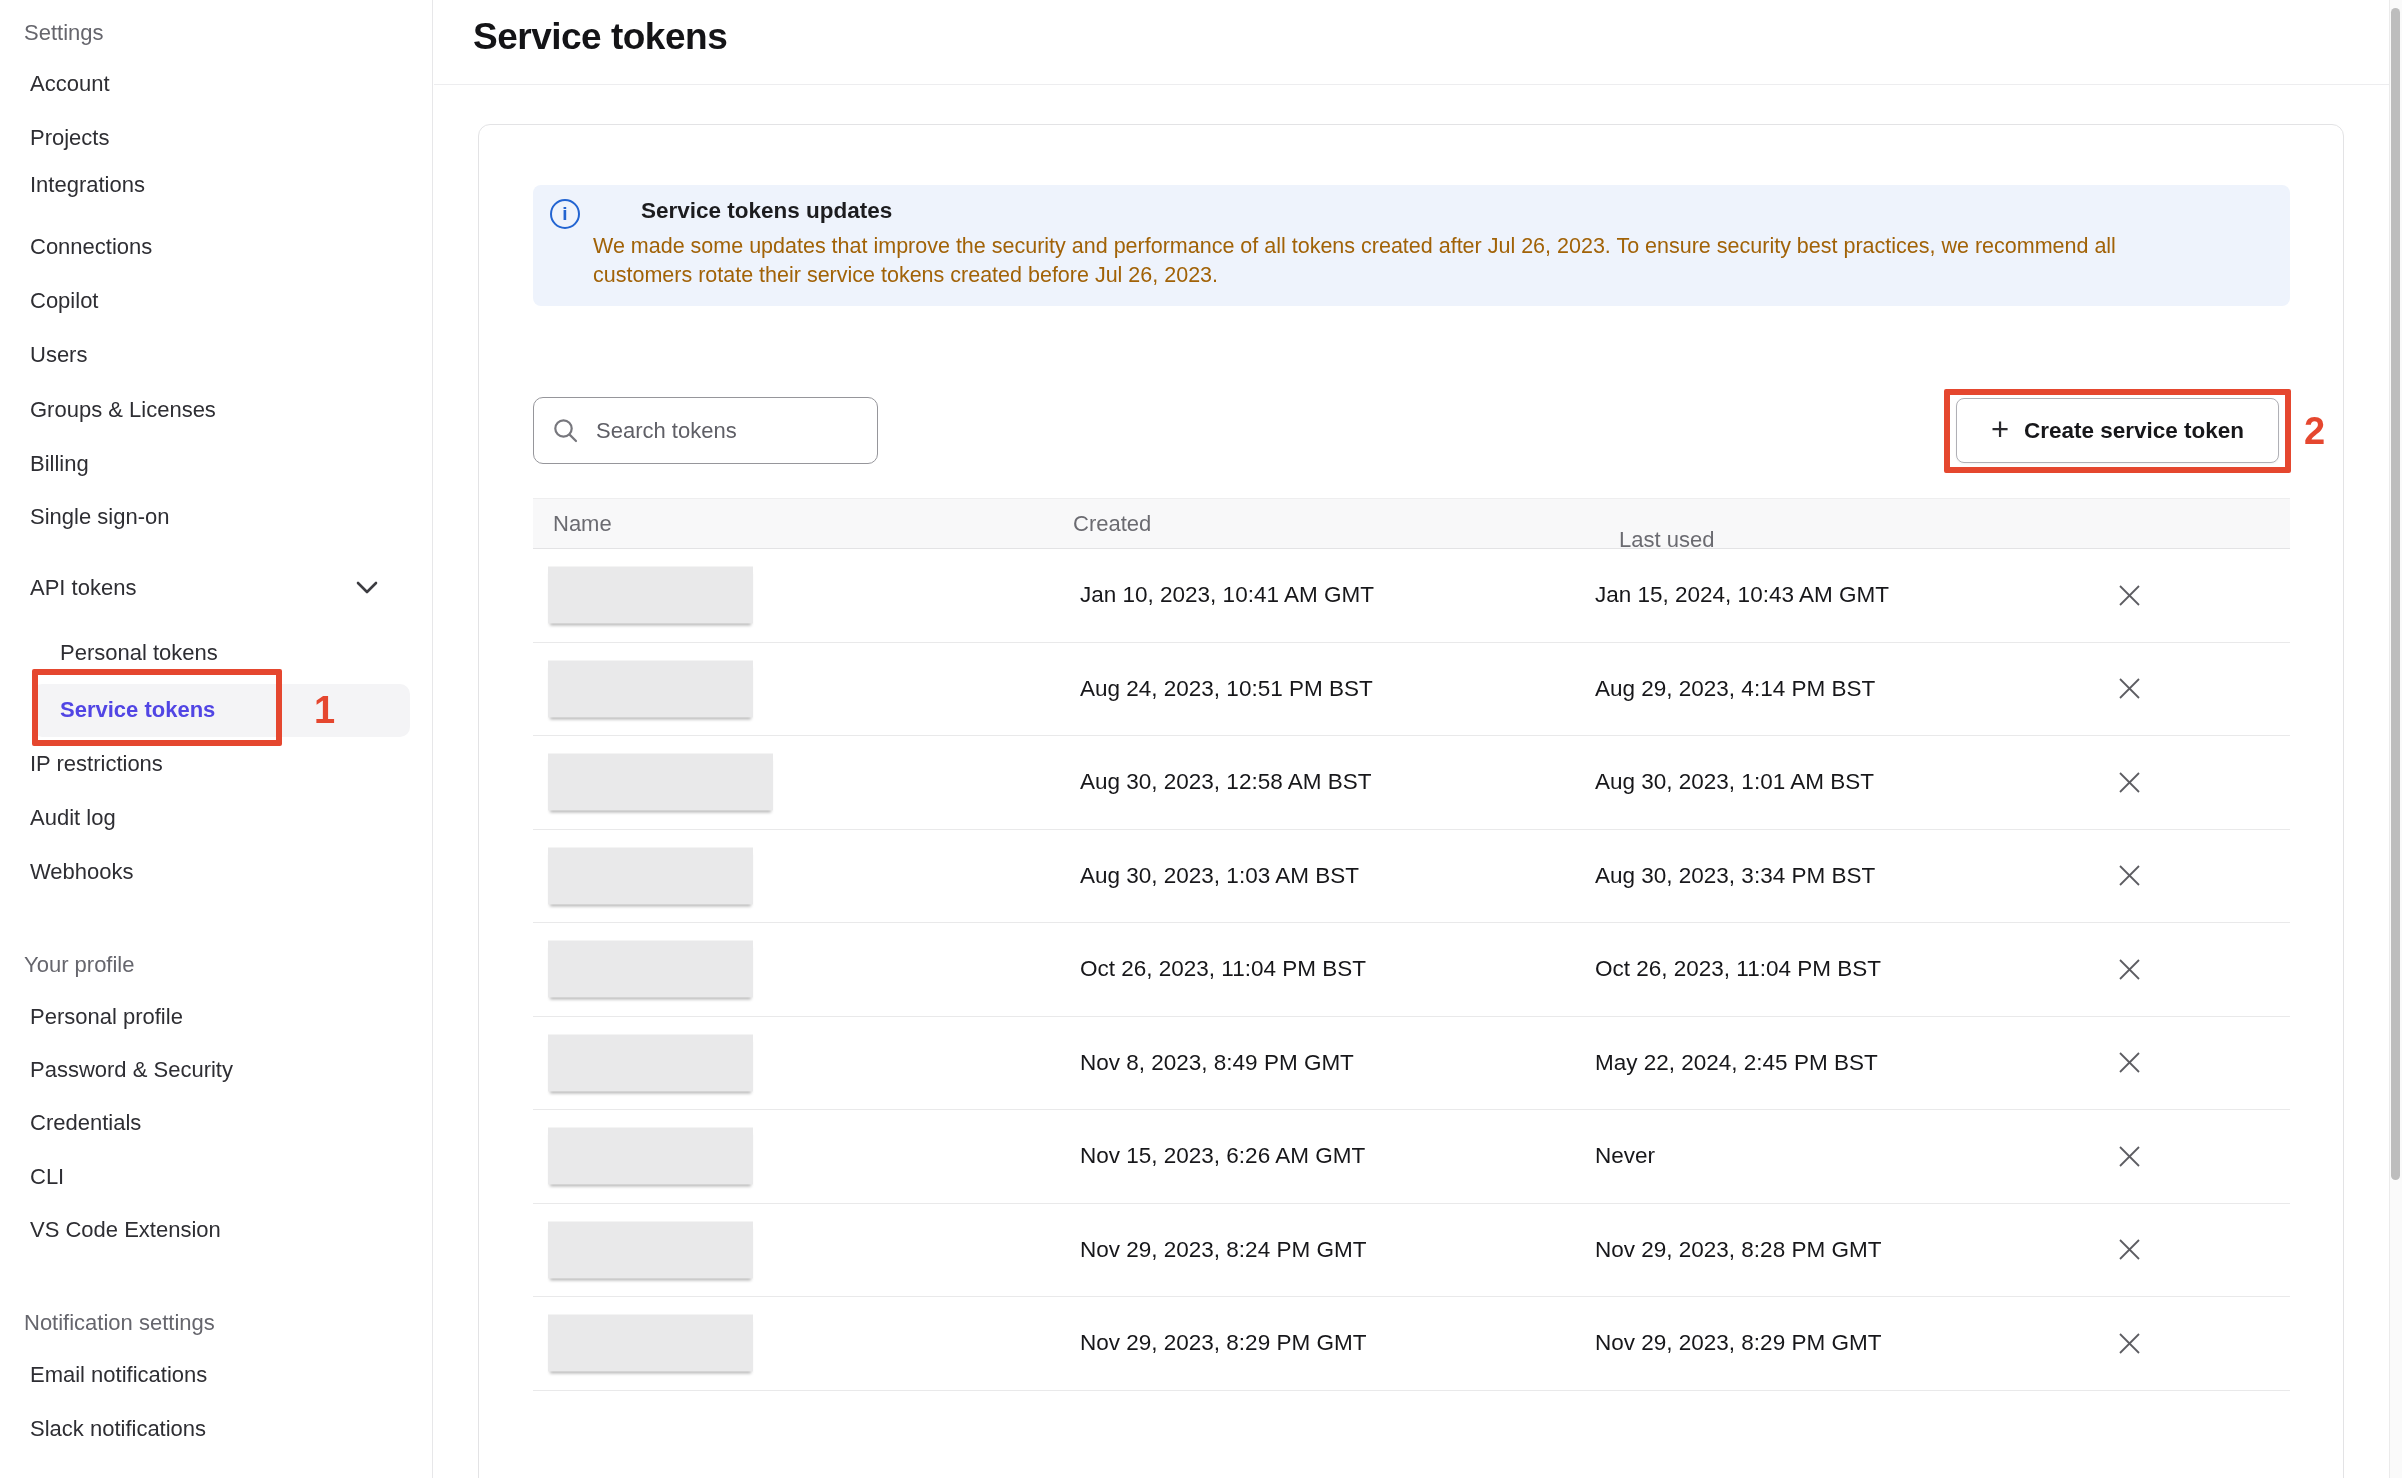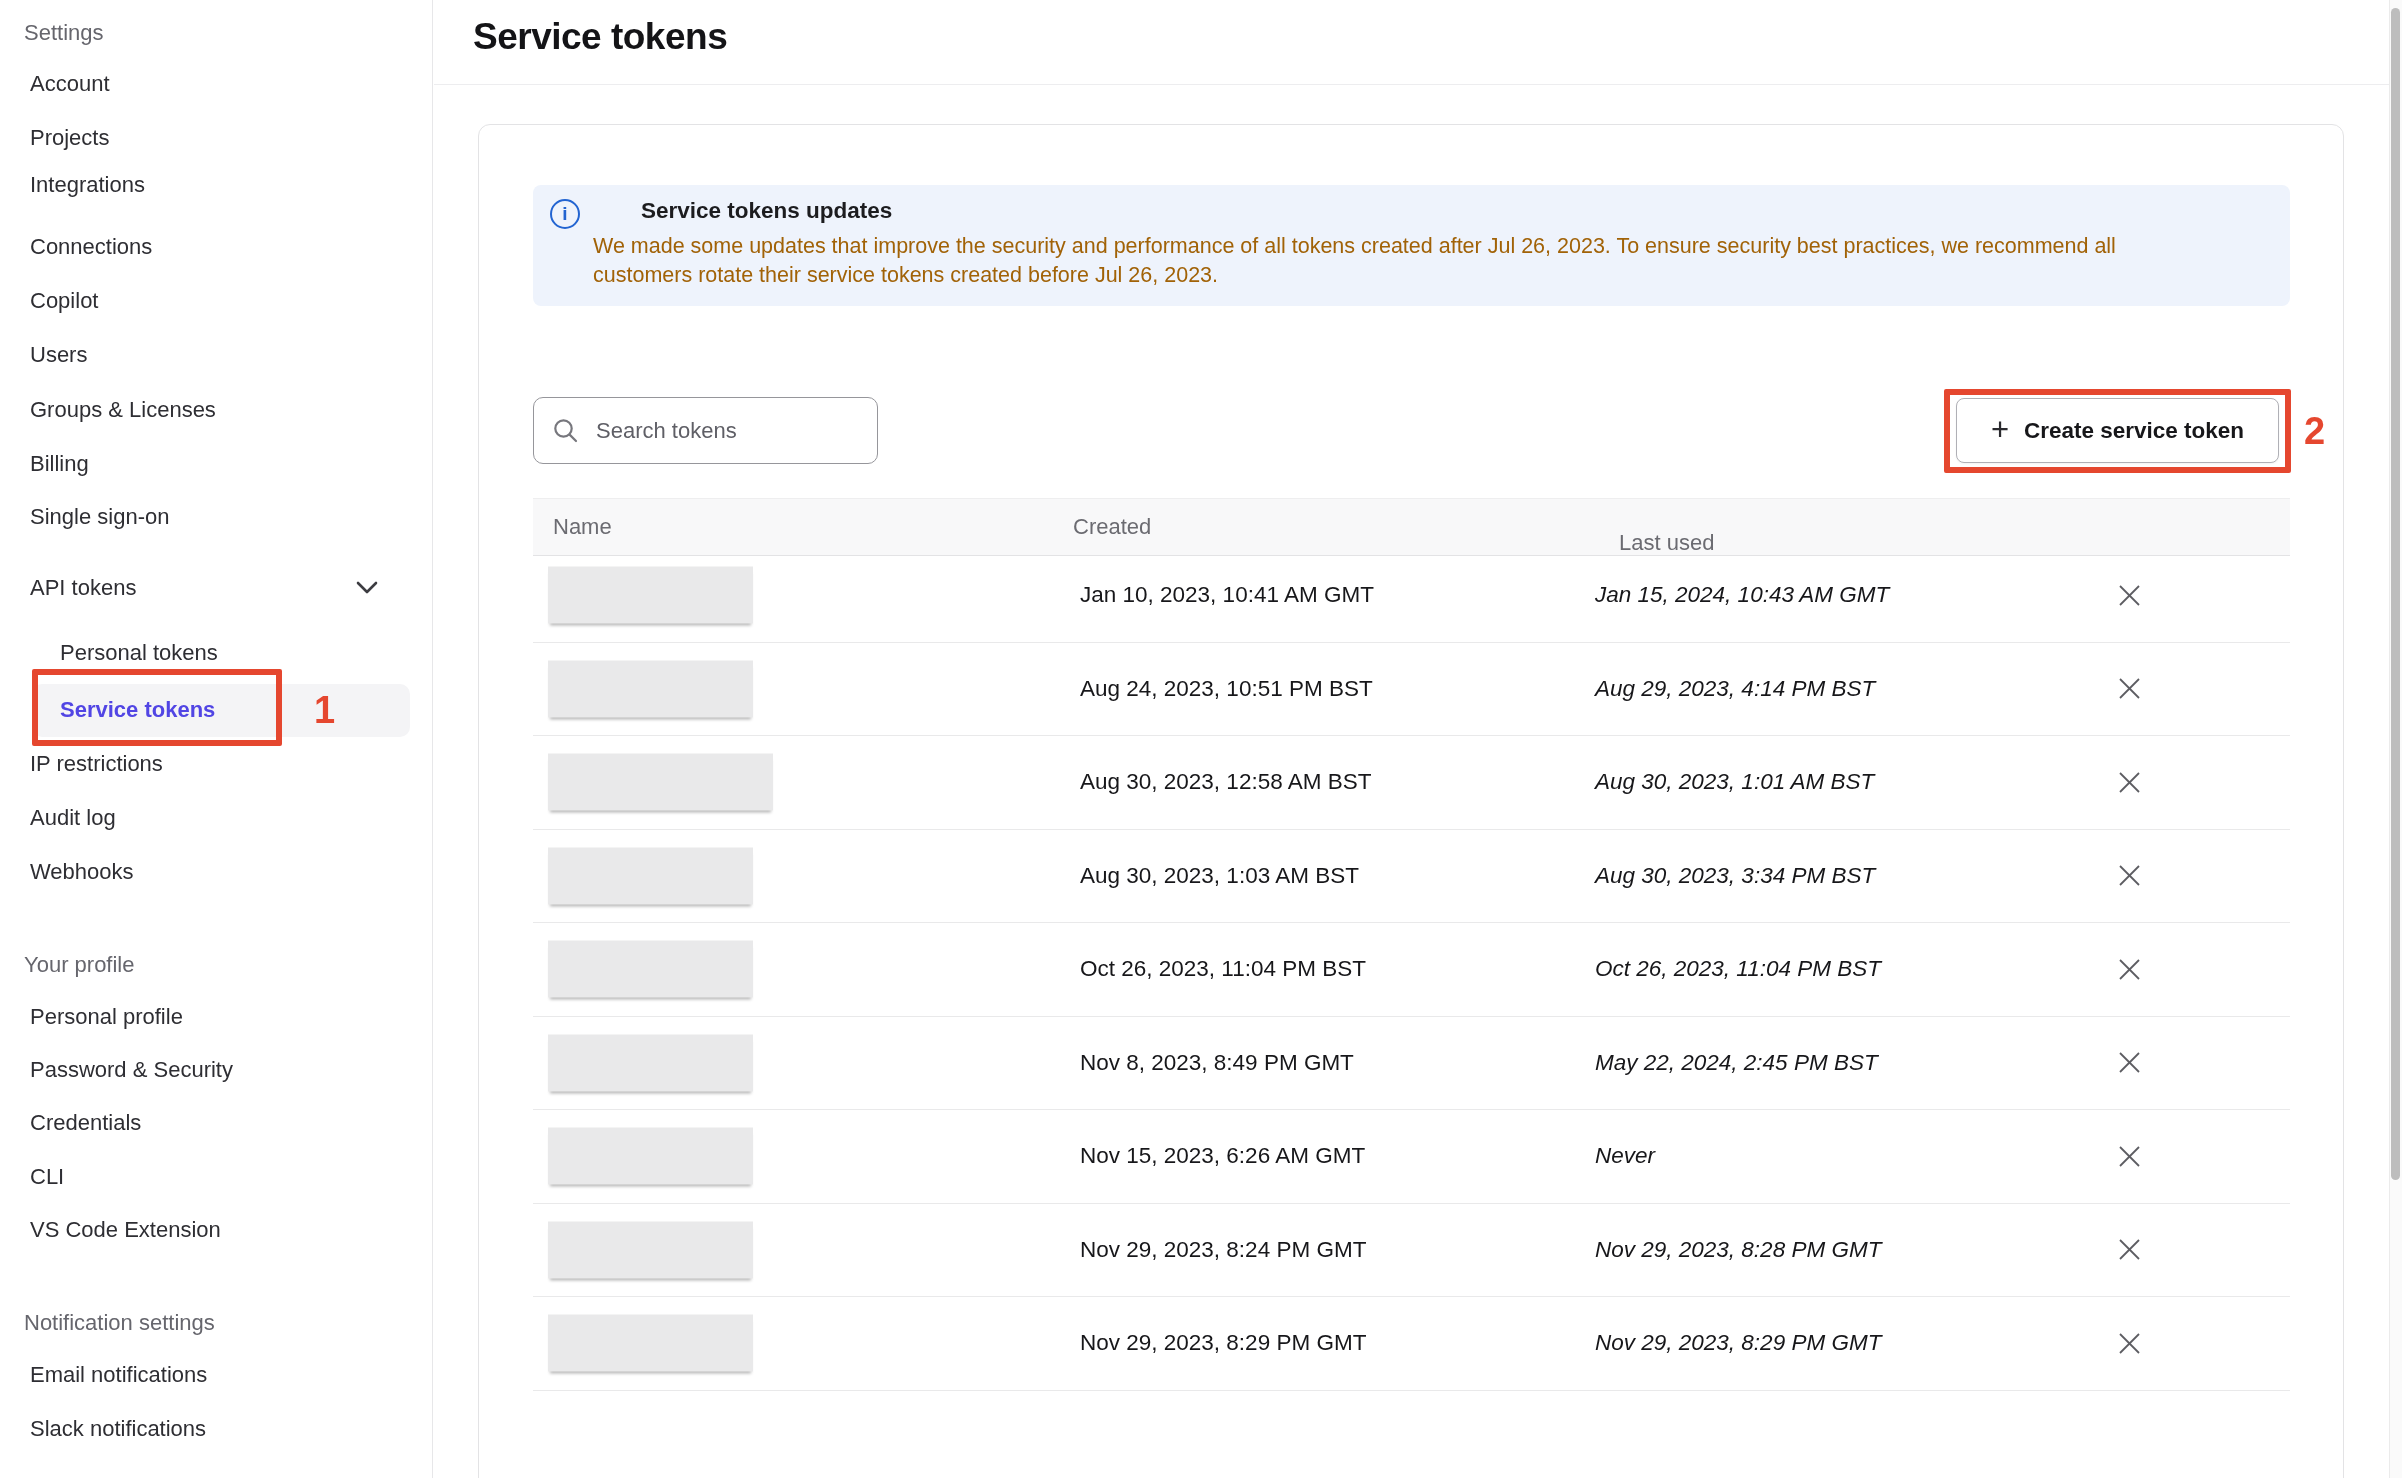--- a/index.html
+++ b/index.html
@@ -183,21 +183,21 @@
     font-weight: 400;
     color: #2a2a2e;
     line-height: 1;
     margin-top: -3px;
   }
 
   
   .thead {
     position: absolute;
     left: 533px; top: 498px;
-    width: 1757px; height: 58px;
+    width: 1757px; height: 51px;
     background: #f8f8f9;
     border-top: 1px solid #eeeeef;
     border-bottom: 1px solid #e3e3e5;
   }
   .th {
     position: absolute;
     top: 50%;
     transform: translateY(-50%);
     font-size: 22px;
     color: #6b6b71;
@@ -228,21 +228,21 @@
   .cell {
     position: absolute;
     top: 50%;
     transform: translateY(-50%);
     font-size: 22.5px;
     color: #17171a;
     white-space: nowrap;
     margin-left: 7px;
   }
   .cell-created { left: 540px; }
-  .cell-last { left: 1055px; font-style: italic; }
+  .cell-last { left: 1055px; }
   .row-close {
     position: absolute;
     left: 1576px; top: 50%;
     transform: translateY(-50%);
     width: 40px; height: 40px;
     background: transparent;
     border: none;
     display: flex;
     align-items: center;
     justify-content: center;

